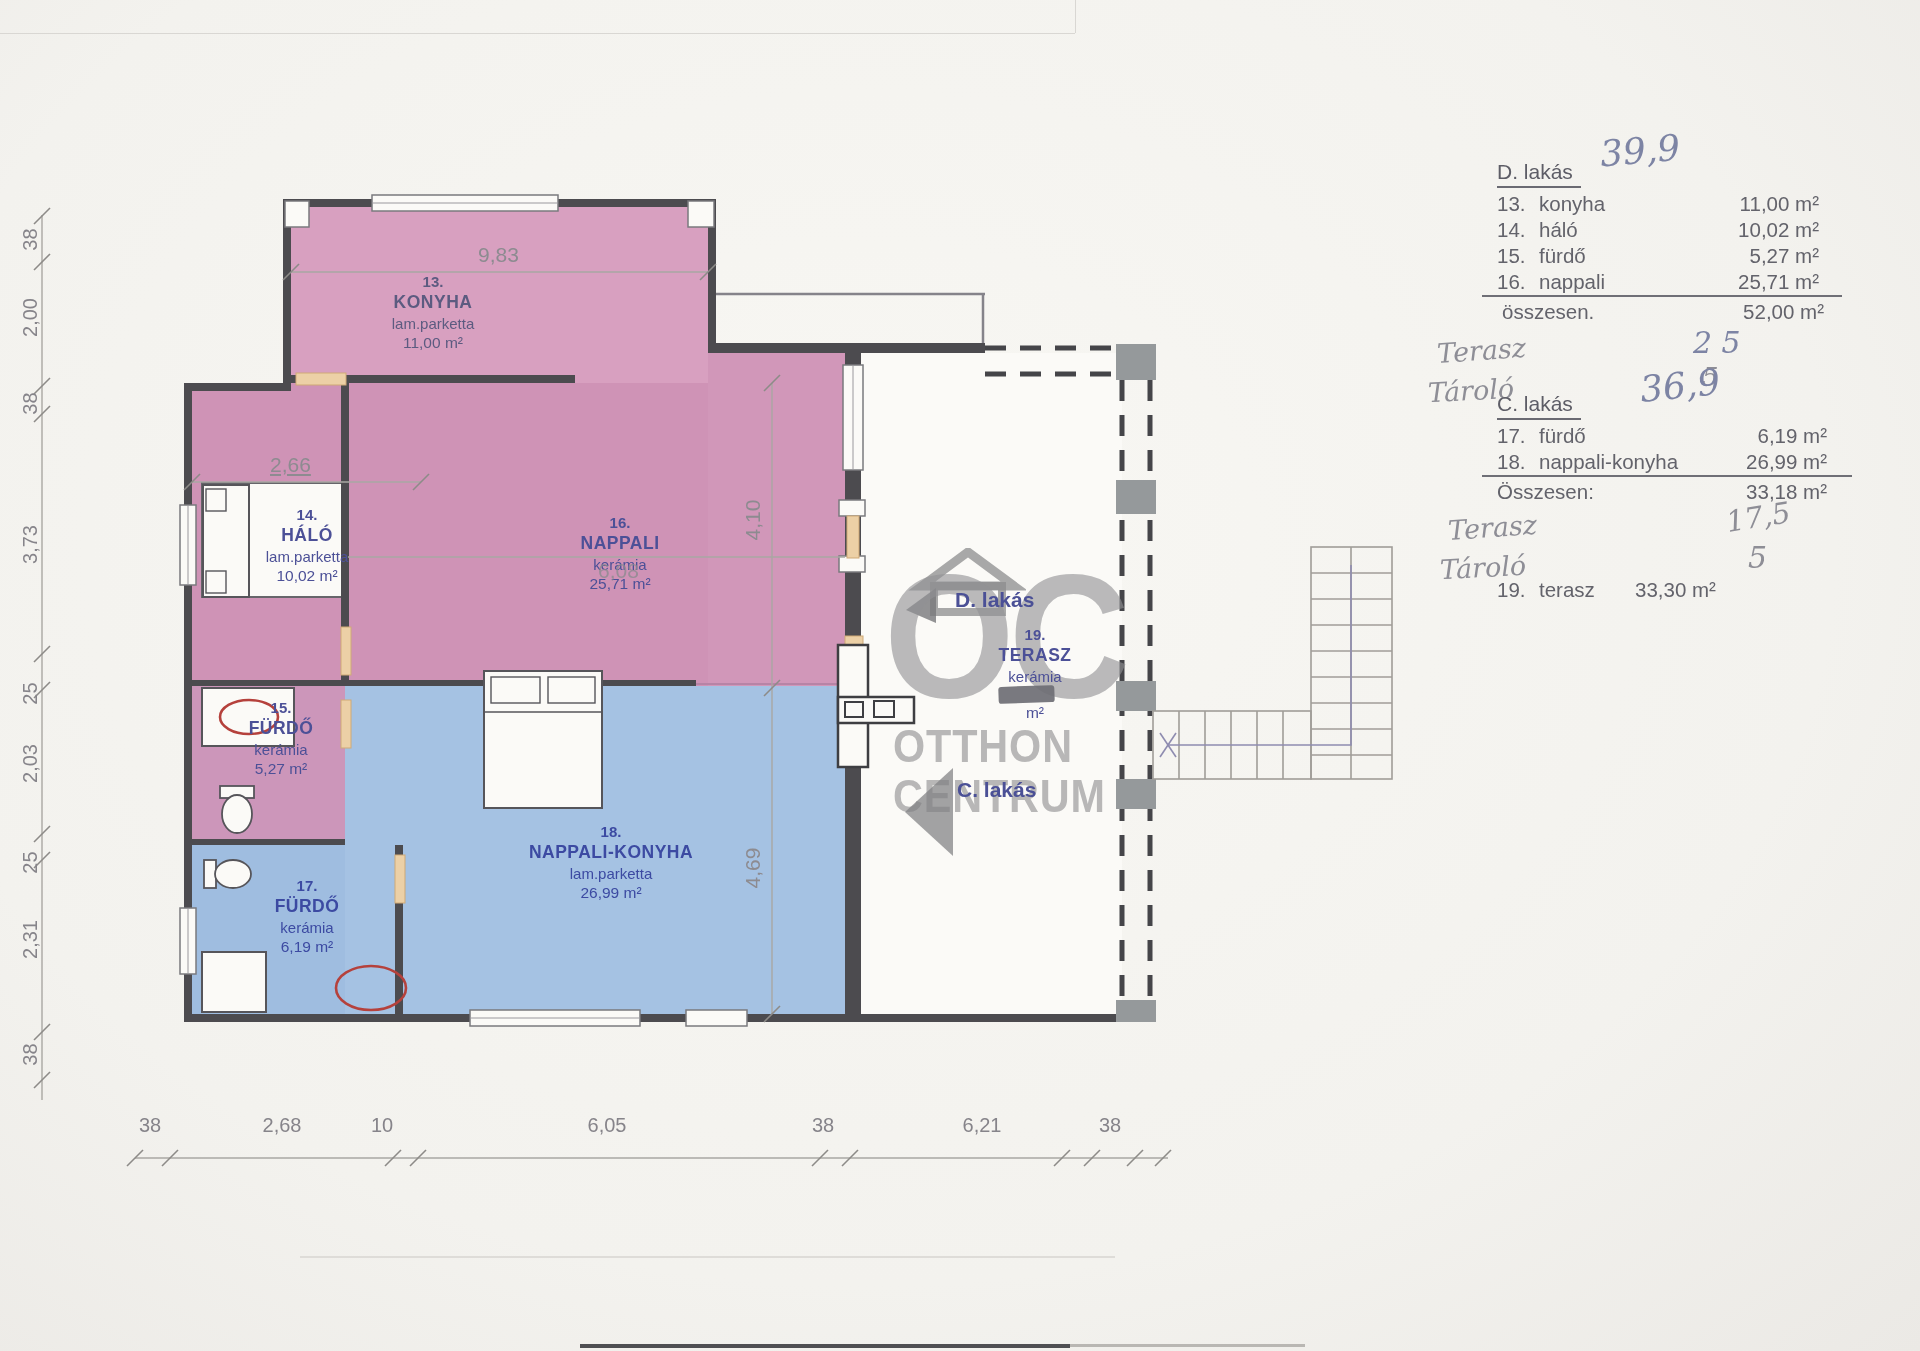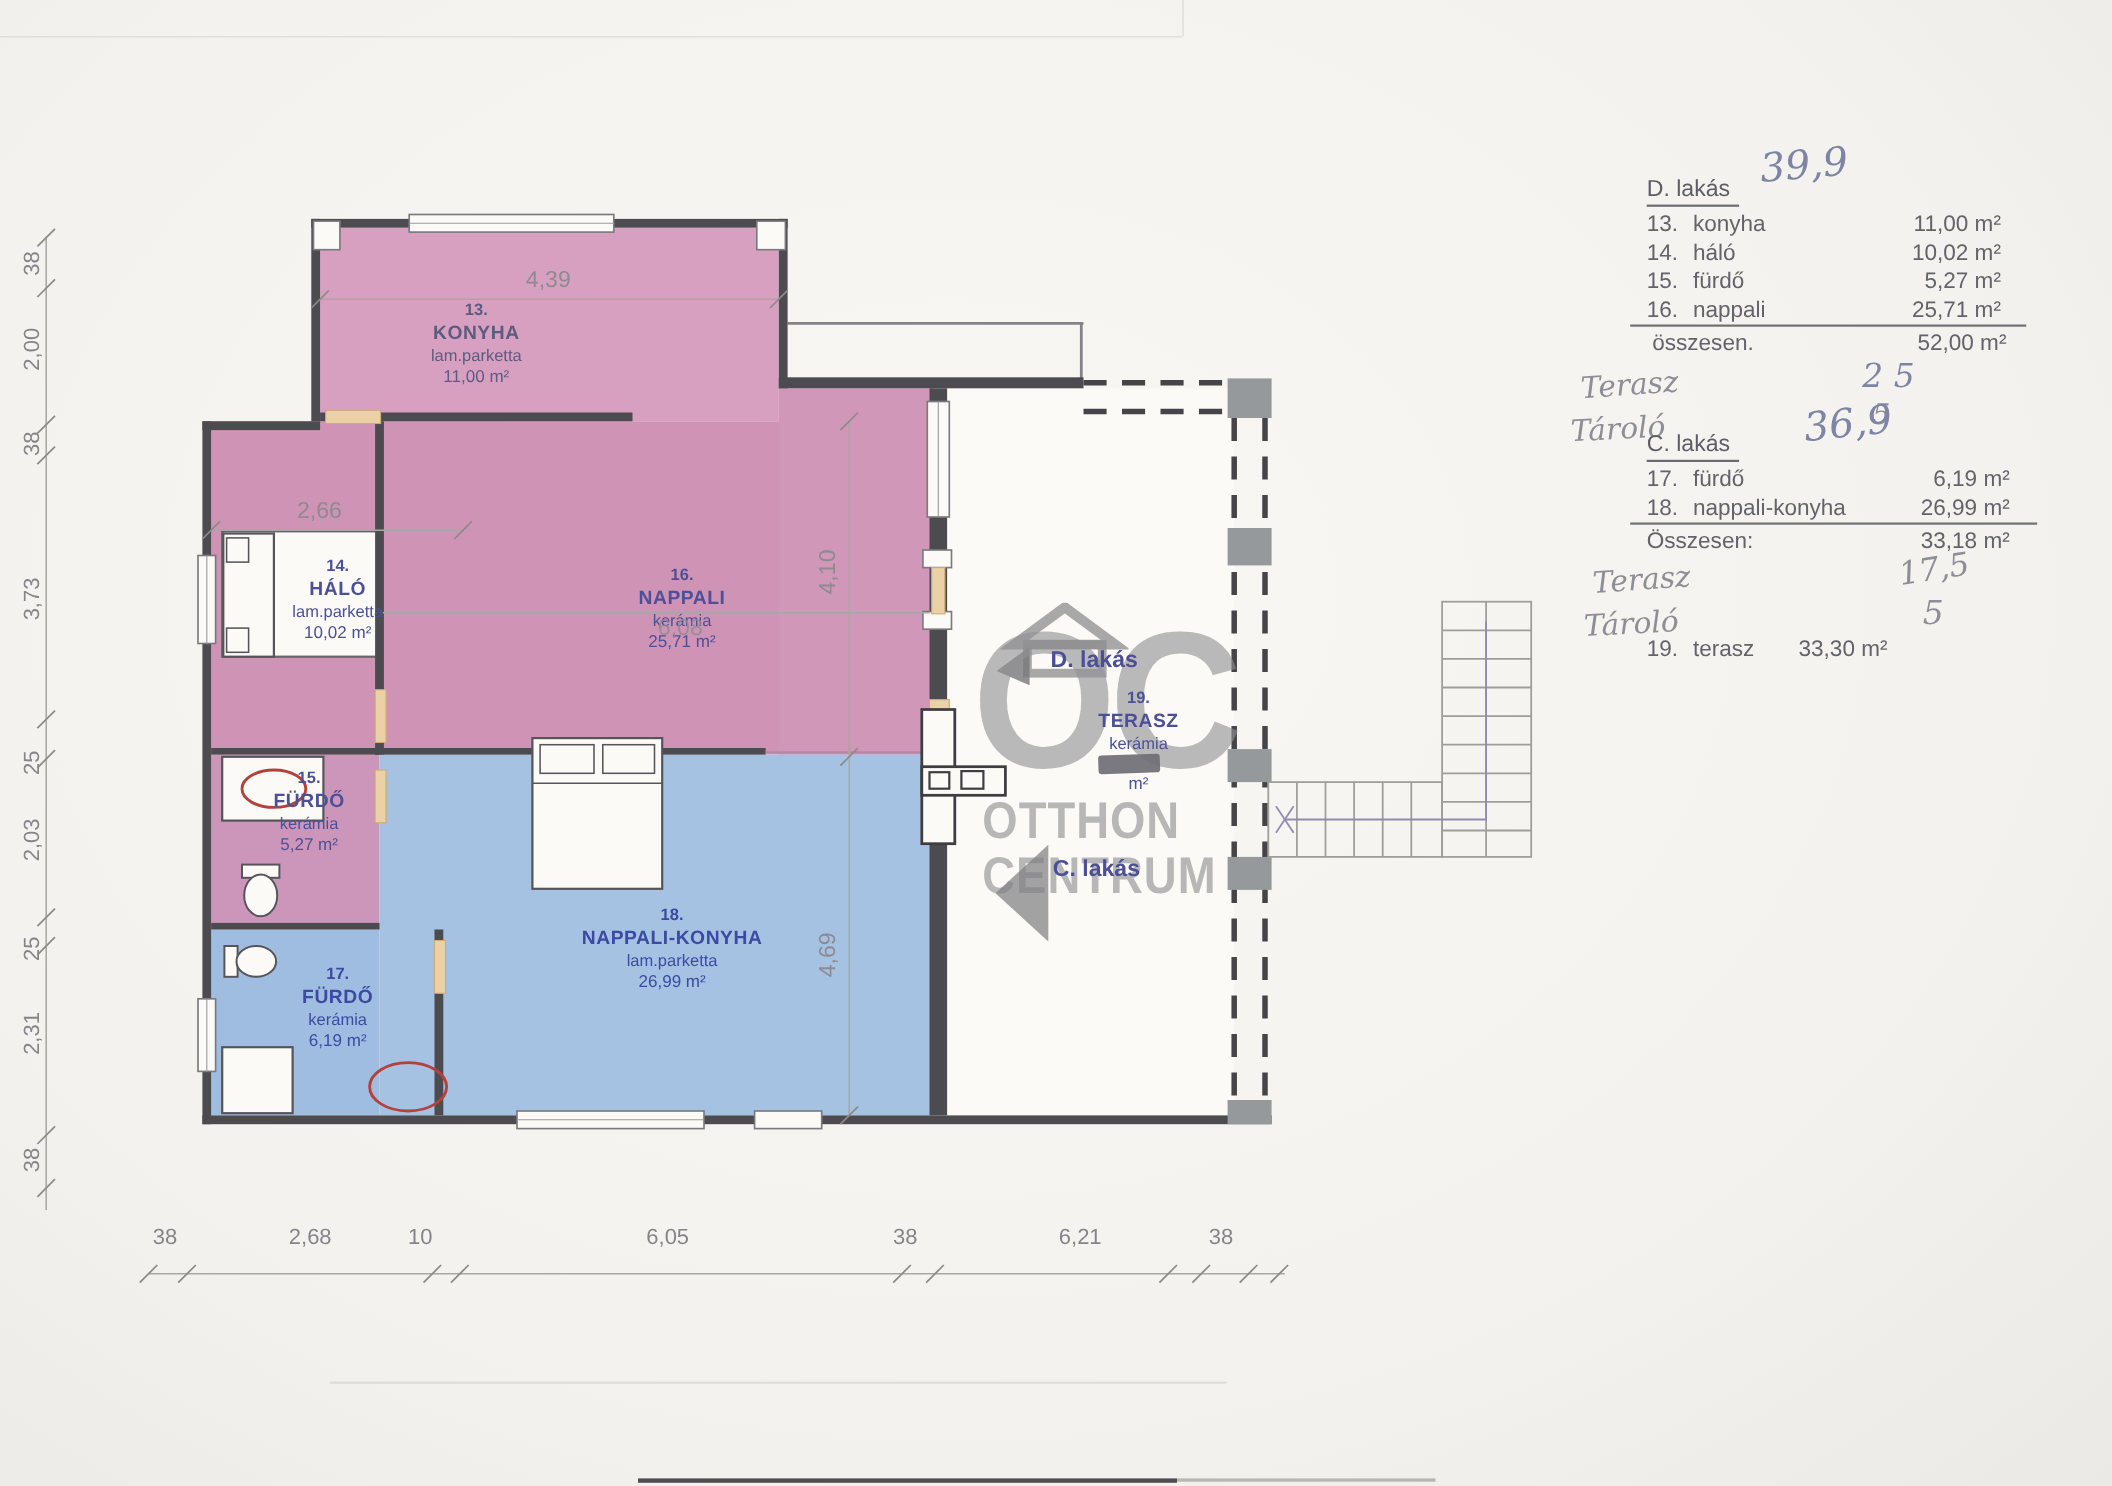--- a/index.html
+++ b/index.html
@@ -280,22 +280,22 @@
   </div>
   <div class="room-label" style="left:1035px;top:625px;z-index:7;">
     <span class="num">19.</span>
     <span class="rname">TERASZ</span>
     <span class="rfloor">kerámia</span>
     <span class="rarea"><span class="blob"></span><span style="display:inline">m²</span></span>
   </div>
   <div class="unit-label" style="left:955px;top:588px;">D. lakás</div>
   <div class="unit-label" style="left:957px;top:778px;">C. lakás</div>
 
-  <div class="dimp" style="left:478px;top:243px;">4,39</div>
-  <div class="dimp" style="left:270px;top:453px;">2,66</div>
+  <div class="dimp" style="left:478px;top:243px;">9,83</div>
+  <div class="dimp" style="left:270px;top:453px;text-decoration:underline;">2,66</div>
   <div class="dimp" style="left:598px;top:559px;opacity:.8;">6,08</div>
   <div class="dimp vert" style="left:733px;top:508px;">4,10</div>
   <div class="dimp vert" style="left:733px;top:856px;">4,69</div>
 
   <div class="dimv" style="top:228px;">38</div>
   <div class="dimv" style="top:306px;">2,00</div>
   <div class="dimv" style="top:392px;">38</div>
   <div class="dimv" style="top:533px;">3,73</div>
   <div class="dimv" style="top:682px;">25</div>
   <div class="dimv" style="top:752px;">2,03</div>

